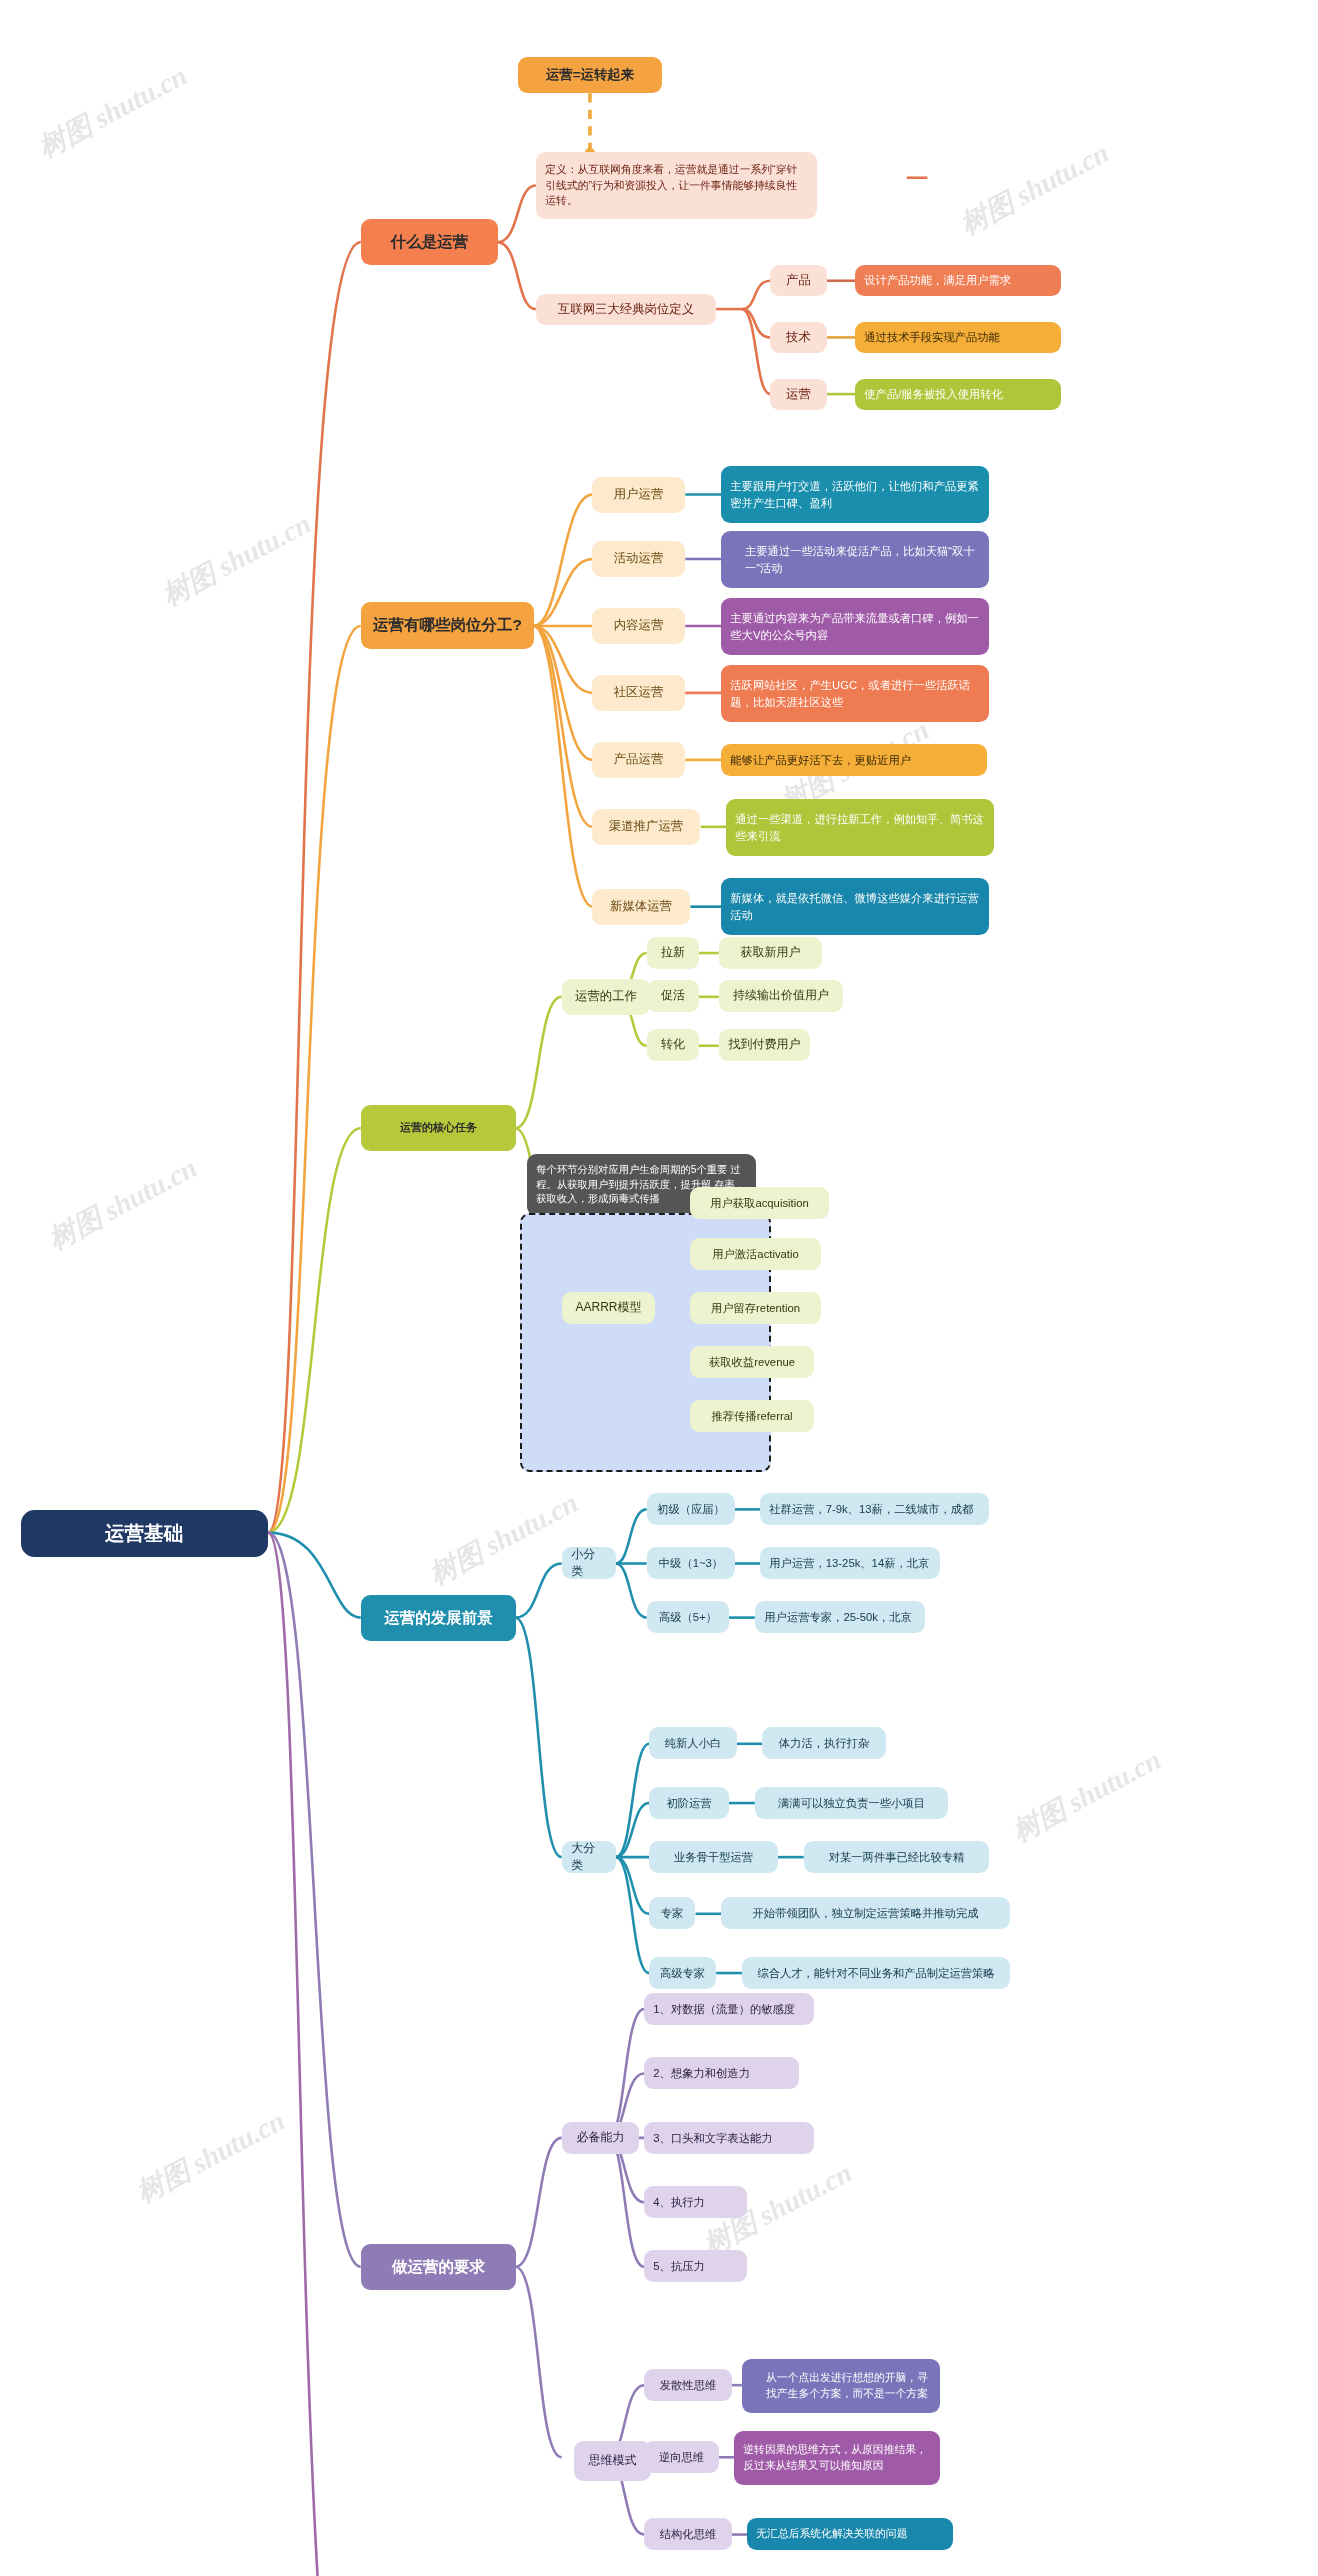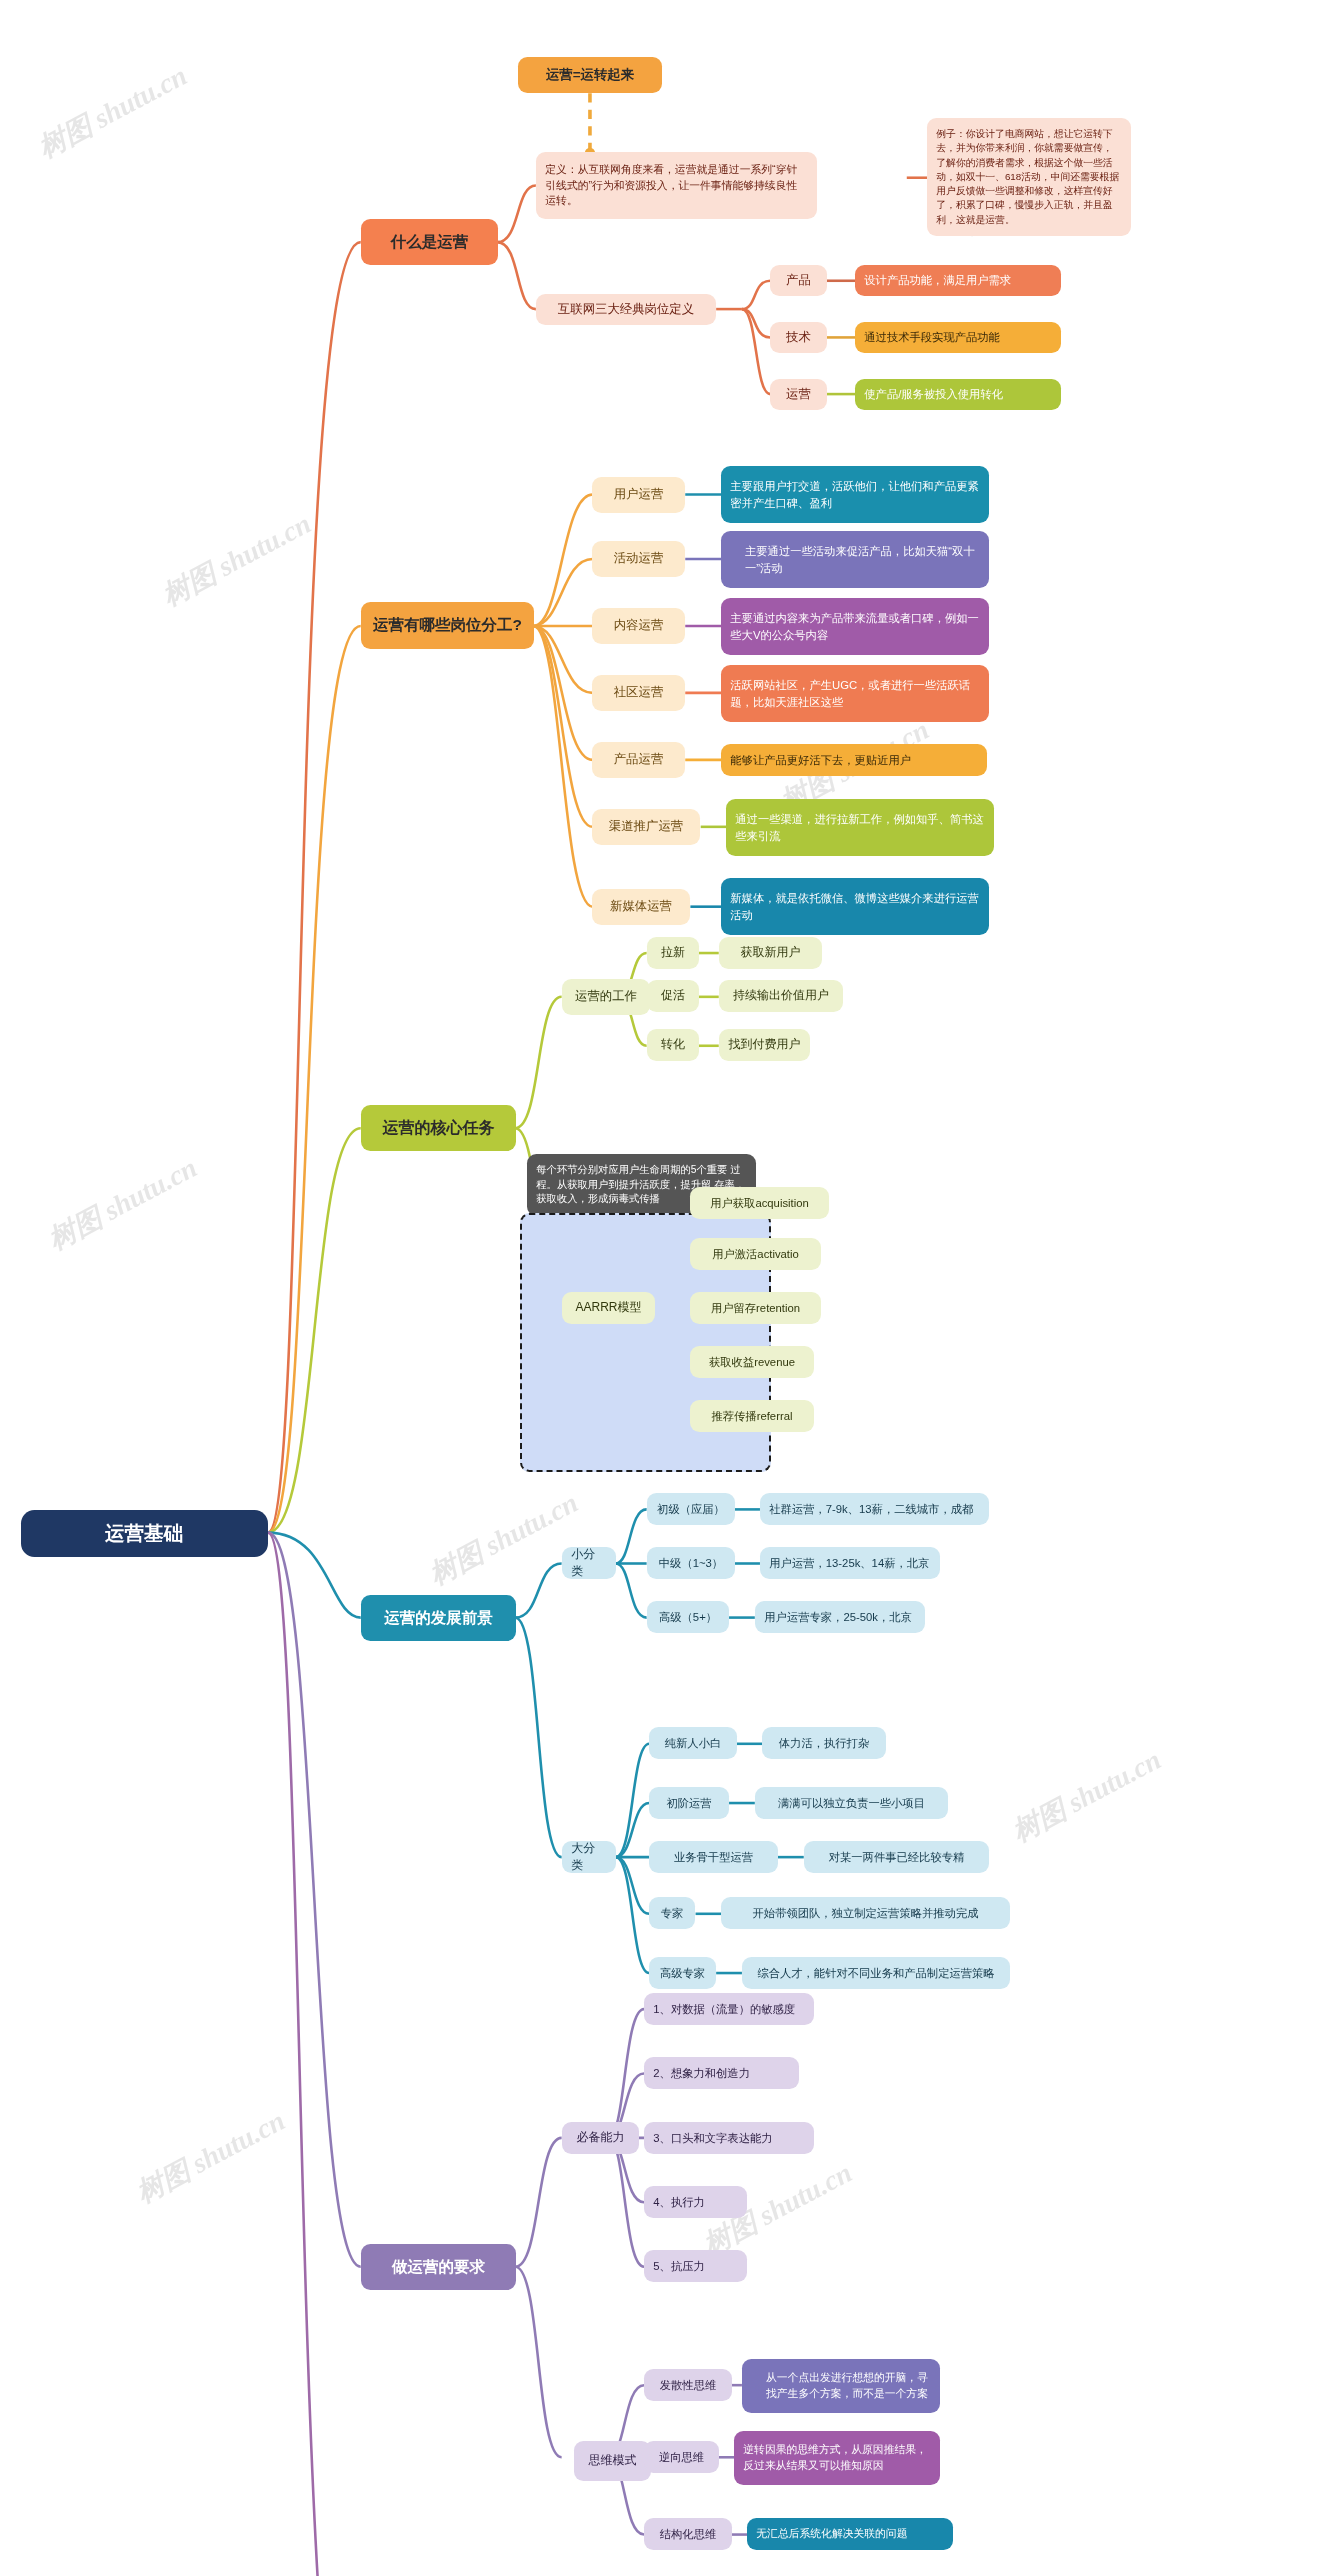--- a/index.html
+++ b/index.html
@@ -184,23 +184,20 @@
   </div>
 
   <div class="node t-orange" style="left:361px;top:219px;width:137px;height:46px;justify-content:center;font-size:15.5px;">
     <span>什么是运营</span>
   </div>
 
   <div class="node t-pale-red" style="left:536px;top:152px;width:281px;height:67px;font-size:10.8px;">
     <span>定义：从互联网角度来看，运营就是通过一系列“穿针引线式的”行为和资源投入，让一件事情能够持续良性运转。</span>
   </div>
 
-  <div class="node t-pale-red" style="left:927px;top:118px;width:204px;height:118px;font-size:9.8px;">
-    <span>例子：你设计了电商网站，想让它运转下去，并为你带来利润，你就需要做宣传，了解你的消费者需求，根据这个做一些活动，如双十一、618活动，中间还需要根据用户反馈做一些调整和修改，这样宣传好了，积累了口碑，慢慢步入正轨，并且盈利，这就是运营。</span>
-  </div>
 
   <div class="node t-pale-red" style="left:536px;top:294px;width:180px;height:31px;justify-content:center;font-size:12.4px;">
     <span>互联网三大经典岗位定义</span>
   </div>
 
   <div class="node t-pale-red" style="left:770px;top:265px;width:57px;height:31px;justify-content:center;font-size:12.4px;">
     <span>产品</span></div>
   <div class="node f-orange" style="left:855px;top:265px;width:206px;height:31px;font-size:11.3px;">
     <span>设计产品功能，满足用户需求</span></div>
 
@@ -246,21 +243,21 @@
   <div class="node t-pale-amber" style="left:592px;top:809px;width:108px;height:36px;justify-content:center;font-size:12.4px;">
     <span>渠道推广运营</span></div>
   <div class="node f-olive" style="left:726px;top:799px;width:268px;height:57px;font-size:11.3px;">
     <span>通过一些渠道，进行拉新工作，例如知乎、简书这些来引流</span></div>
 
   <div class="node t-pale-amber" style="left:592px;top:889px;width:98px;height:36px;justify-content:center;font-size:12.4px;">
     <span>新媒体运营</span></div>
   <div class="node f-teal2" style="left:721px;top:878px;width:268px;height:57px;font-size:11.3px;">
     <span>新媒体，就是依托微信、微博这些媒介来进行运营活动</span></div>
 
-  <div class="node t-olive" style="left:361px;top:1105px;width:155px;height:46px;justify-content:center;font-size:16px;">
+  <div class="node t-olive" style="left:361px;top:1105px;width:155px;height:46px;justify-content:center;font-size:11px;">
     <span>运营的核心任务</span>
   </div>
 
   <div class="node t-pale-olive" style="left:562px;top:979px;width:88px;height:36px;justify-content:center;font-size:12.4px;">
     <span>运营的工作</span></div>
 
   <div class="node t-pale-olive" style="left:647px;top:937px;width:52px;height:32px;justify-content:center;font-size:12px;">
     <span>拉新</span></div>
   <div class="node t-pale-olive" style="left:719px;top:937px;width:103px;height:32px;justify-content:center;font-size:12px;">
     <span>获取新用户</span></div>

